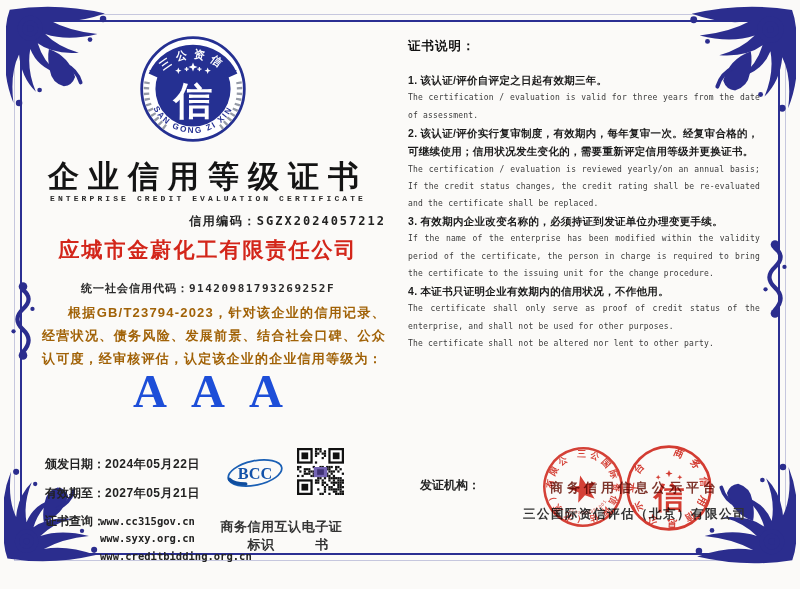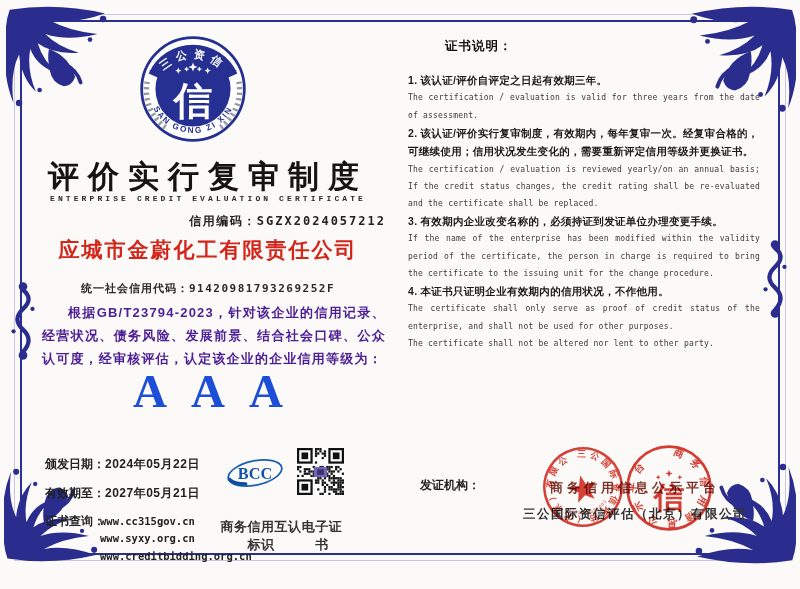--- a/index.html
+++ b/index.html
@@ -50,21 +50,21 @@
     font-size:21px; font-weight:bold; color:#d3261a; letter-spacing:2px;
     white-space:nowrap;
   }
   .uscc {
     position:absolute; left:30px; top:281px; width:356px; text-align:center;
     font-size:11px; font-weight:bold; color:#2a2a2a; letter-spacing:1px;
   }
   .uscc .num { font-family:"DejaVu Sans Mono", monospace; letter-spacing:1.5px; }
   .body-text {
     position:absolute; left:42px; top:301px; width:344px;
-    font-size:13px; font-weight:600; color:#4c1d95; line-height:1.78;
+    font-size:13px; font-weight:600; color:#a16207; line-height:1.78;
     letter-spacing:1.2px; text-indent:2em; text-align:justify;
   }
   .rating {
     position:absolute; left:30px; top:364px; width:356px; text-align:center;
     font-family:"Liberation Serif", serif; font-weight:bold;
     font-size:47px; color:#1d4ed8; letter-spacing:24px; text-indent:24px;
   }
   .meta { position:absolute; left:45px; font-size:12px; font-weight:bold; color:#222; }
   .meta .val { letter-spacing:0.5px; }
   .meta-issue { top:456px;text-align:center; }
@@ -76,21 +76,21 @@
     color:#222; line-height:1.65;
   }
   .bcc-wrap { position:absolute; left:226px; top:453px; width:58px; height:40px; }
   .qr-wrap  { position:absolute; left:297px; top:448px; width:47px; height:47px; }
   .caption  { position:absolute; top:518px; font-size:13px; font-weight:bold; color:#333; letter-spacing:0.5px; }
   .cap-bcc  { left:219px; width:84px; text-align:center; }
   .cap-qr   { left:299px; width:46px; text-align:center; }
 
   
   .notes { position:absolute; left:408px; top:38px; width:352px; }
-  .notes-title { font-size:12.5px; font-weight:bold; color:#111; margin-bottom:16px; letter-spacing:1px;margin-left:37px; }
+  .notes-title { font-size:12.5px; font-weight:bold; color:#111; margin-bottom:16px; letter-spacing:1px; }
   .note-cn {
     font-size:10.5px; font-weight:bold; color:#1a1a1a; line-height:1.75;
     letter-spacing:0.3px;
   }
   .note-en {
     font-family:"DejaVu Sans Mono", monospace; font-size:8px; color:#3a3a3a;
     line-height:2.15; letter-spacing:0.2px; text-align:justify;
   }
   .issuer-label { position:absolute; left:420px; top:477px; font-size:12px; font-weight:bold; color:#222; }
   .issuer-line1 {
@@ -189,21 +189,21 @@
     </g>
 
     <text x="60" y="87" text-anchor="middle" font-size="42" font-weight="bold" fill="#ffffff">信</text>
 
     <text font-size="9" font-weight="bold" fill="#253092" letter-spacing="2">
       <textPath href="#arc-bottom" startOffset="50%" text-anchor="middle">SAN GONG ZI XIN</textPath>
     </text>
   </svg>
 </div>
 
-<div class="cert-title">评价实行复审制度</div>
+<div class="cert-title">企业信用等级证书</div>
 <div class="cert-subtitle">ENTERPRISE CREDIT EVALUATION CERTIFICATE</div>
 
 <div class="credit-line"><span>信用编码：</span><span class="num">SGZX2024057212</span></div>
 
 <div class="company">应城市金蔚化工有限责任公司</div>
 
 <div class="uscc"><span>统一社会信用代码：</span><span class="num">91420981793269252F</span></div>
 
 <div class="body-text">根据GB/T23794-2023，针对该企业的信用记录、经营状况、债务风险、发展前景、结合社会口碑、公众认可度，经审核评估，认定该企业的企业信用等级为：</div>
 

